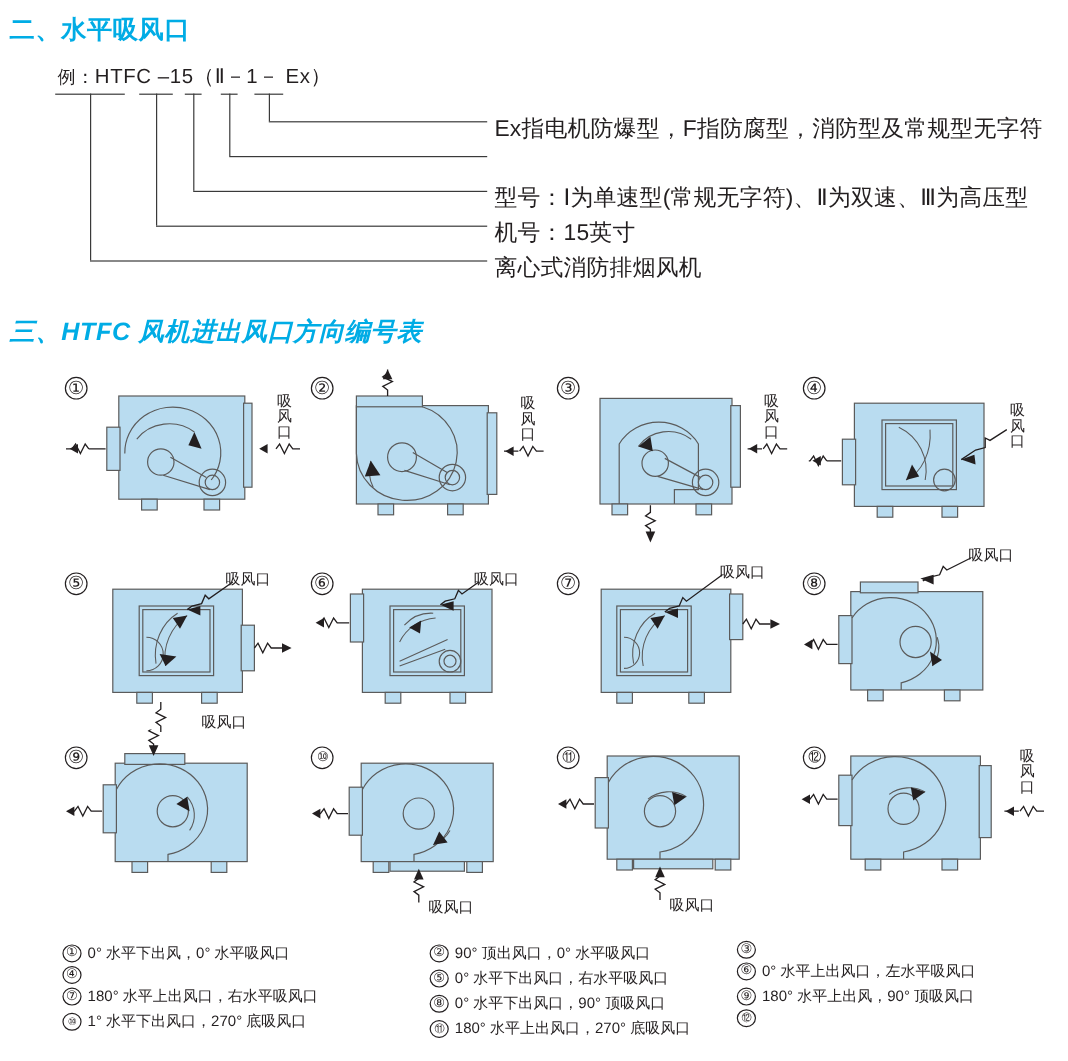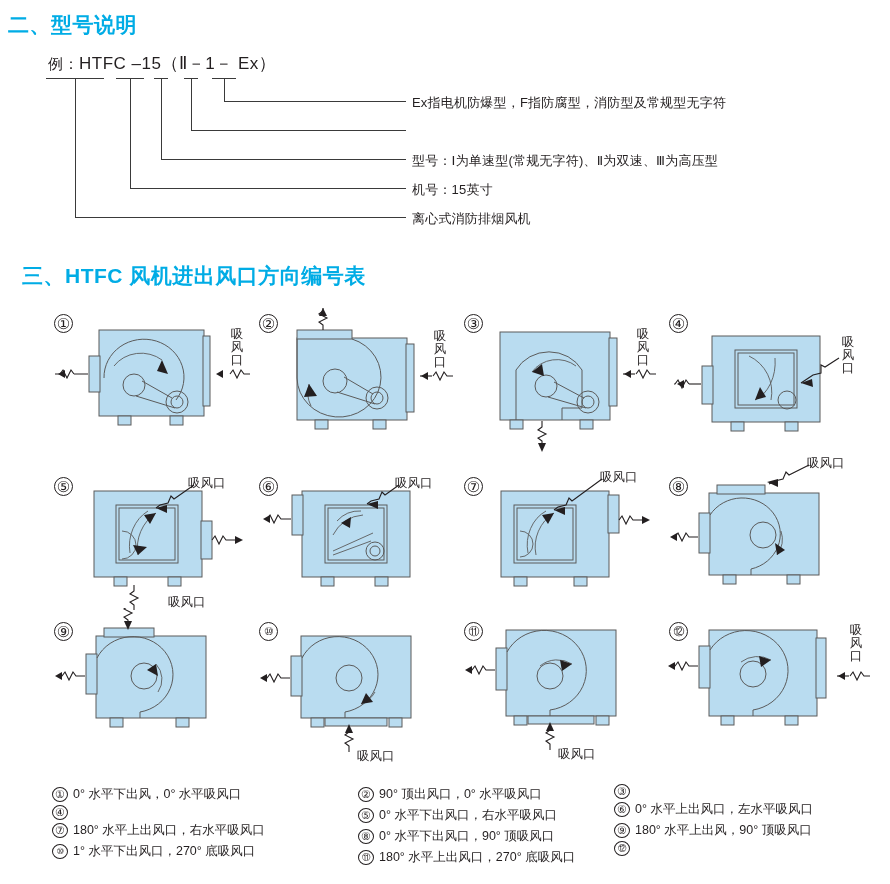--- a/index.html
+++ b/index.html
@@ -16,38 +16,38 @@
   
   .section-head {
     position: absolute;
     font-size: 21px;
     font-weight: bold;
     color: #00ace5;
     letter-spacing: 0.5px;
     white-space: nowrap;
   }
   #head-2 { left: 8px;  top: 11px; }
-  #head-3 { left: 22px;  top: 262px; }
+  #head-3 { left: 8px;  top: 262px; font-style: italic; }
 
   
   #model-block { position:absolute; left:0; top:52px; width:728px; height:185px;padding-left:32px; }
 
   .model-example {
     position:absolute; left:48px; top:0;
     font-size:17px; white-space:nowrap; letter-spacing:0.5px;
   }
   .model-example .lbl { font-size:15px; }
 
   .ul { position:absolute; background:#3a3a3a; height:1px; }
   .vt { position:absolute; background:#3a3a3a; width:1px; }
   .hz { position:absolute; background:#3a3a3a; height:1px; }
 
   .callout-text {
     position:absolute;
-    font-size:13px;
+    font-size:19px;
     white-space:nowrap;
     color:#231f20;
     letter-spacing:0.2px;
   }
 
   
   #grid { position:absolute; left:0; top:300px; width:890px; height:480px; }
   .cell { position:absolute; width:222px; height:155px; }
   .cell .num {
     position:absolute;
@@ -95,21 +95,21 @@
     text-align:center; font-size:11px;
     margin-right:5px;
     flex:0 0 auto;
     font-family:"Liberation Sans", sans-serif;
   }
   .lg-num.two { font-size:8.5px; letter-spacing:-0.5px; }
 </style>
 </head>
 <body>
 
-<div class="section-head" id="head-2">二、型号说明</div>
+<div class="section-head" id="head-2">二、水平吸风口</div>
 
 <div class="section-head" id="head-3">三、HTFC 风机进出风口方向编号表</div>
 
 <div id="model-block">
 
   <div class="model-example">
     <span class="lbl">例：</span><span>HTFC –15（Ⅱ－1－ Ex）</span>
   </div>
 
   <div class="ul" style="left:46px;  top:26px; width:58px;"></div>

